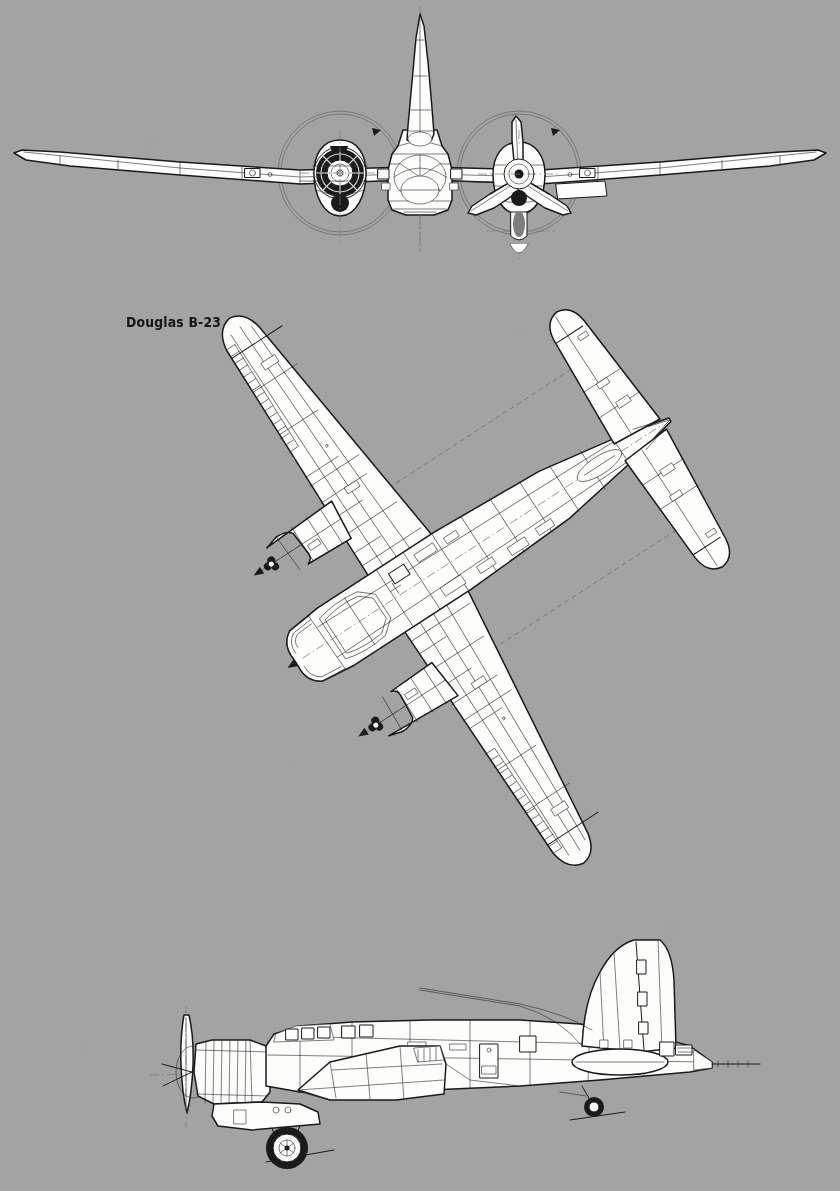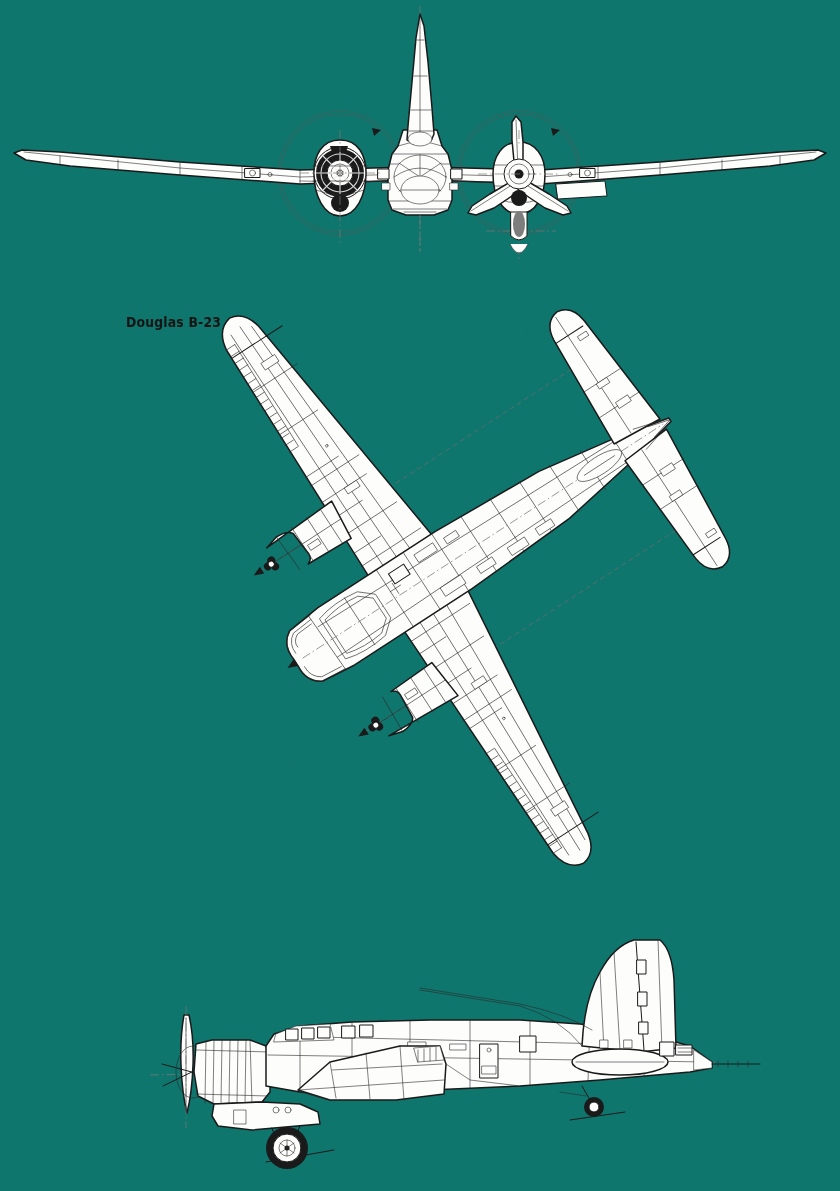--- a/index.html
+++ b/index.html
@@ -1,18 +1,18 @@
 <!DOCTYPE html>
 <html><head>
 <meta charset="utf-8">
 <style>
   html,body{margin:0;padding:0;background:#ffffff;}
   body{width:840px;height:1191px;position:relative;overflow:hidden;
        font-family:"Liberation Sans",sans-serif;}
-  #sheet{position:absolute;inset:0;background:#0f766e;}
+  #sheet{position:absolute;inset:0;background:#a3a3a3;}
   #sheet::after{content:"";position:absolute;inset:0;pointer-events:none;
      background:
        radial-gradient(circle at 18% 12%, rgba(120,120,120,.05) 0 2px, transparent 3px),
        radial-gradient(circle at 62% 28%, rgba(120,120,120,.045) 0 2px, transparent 3px),
        radial-gradient(circle at 35% 64%, rgba(120,120,120,.05) 0 2px, transparent 3px),
        radial-gradient(circle at 80% 78%, rgba(120,120,120,.04) 0 2px, transparent 3px),
        radial-gradient(circle at 10% 88%, rgba(120,120,120,.05) 0 2px, transparent 3px);
      opacity:.8;}
   svg{position:absolute;left:0;top:0;width:840px;height:1191px;display:block;}
   .caption{position:absolute;font-weight:bold;letter-spacing:.2px;

